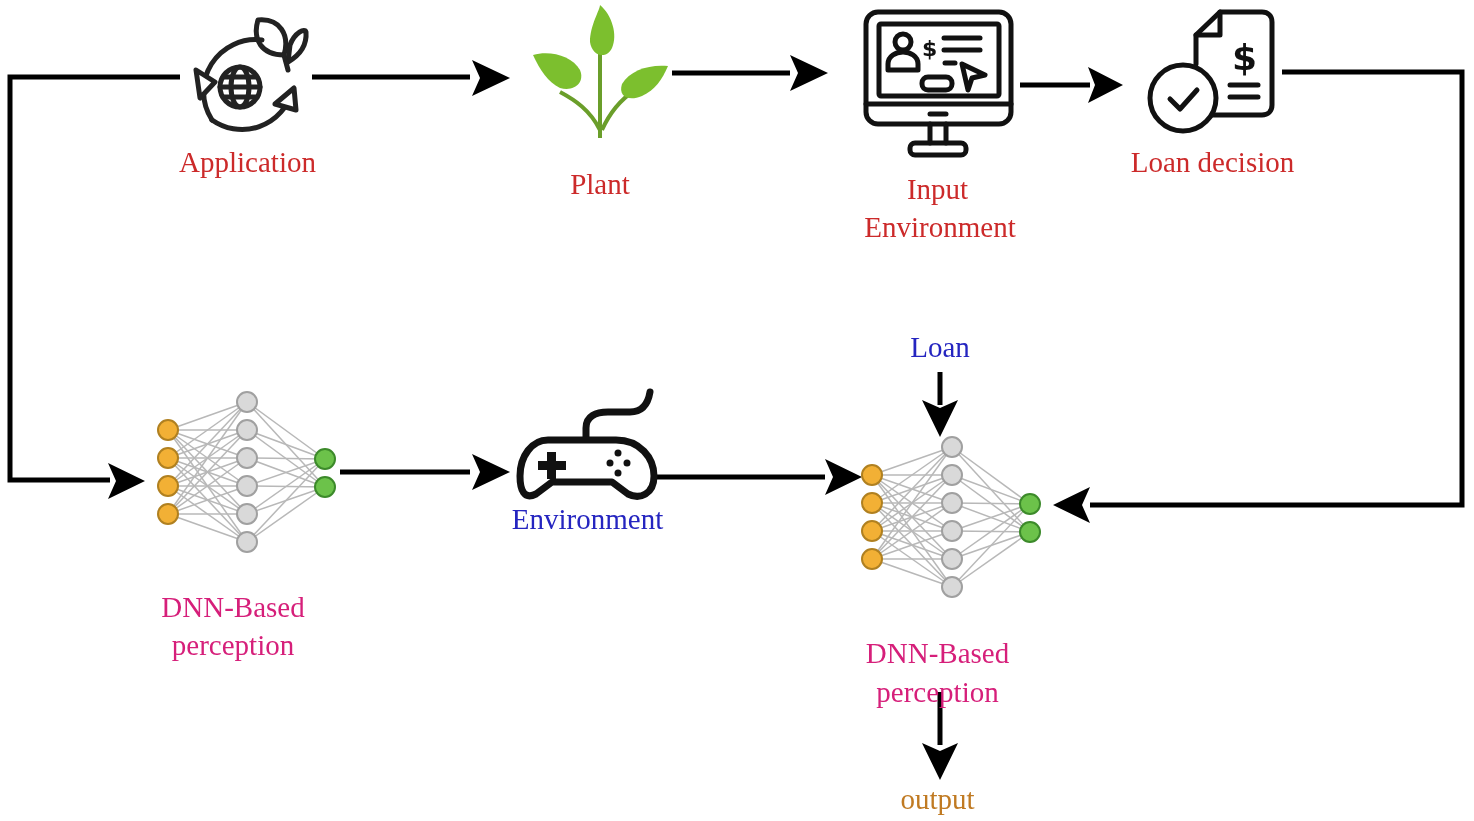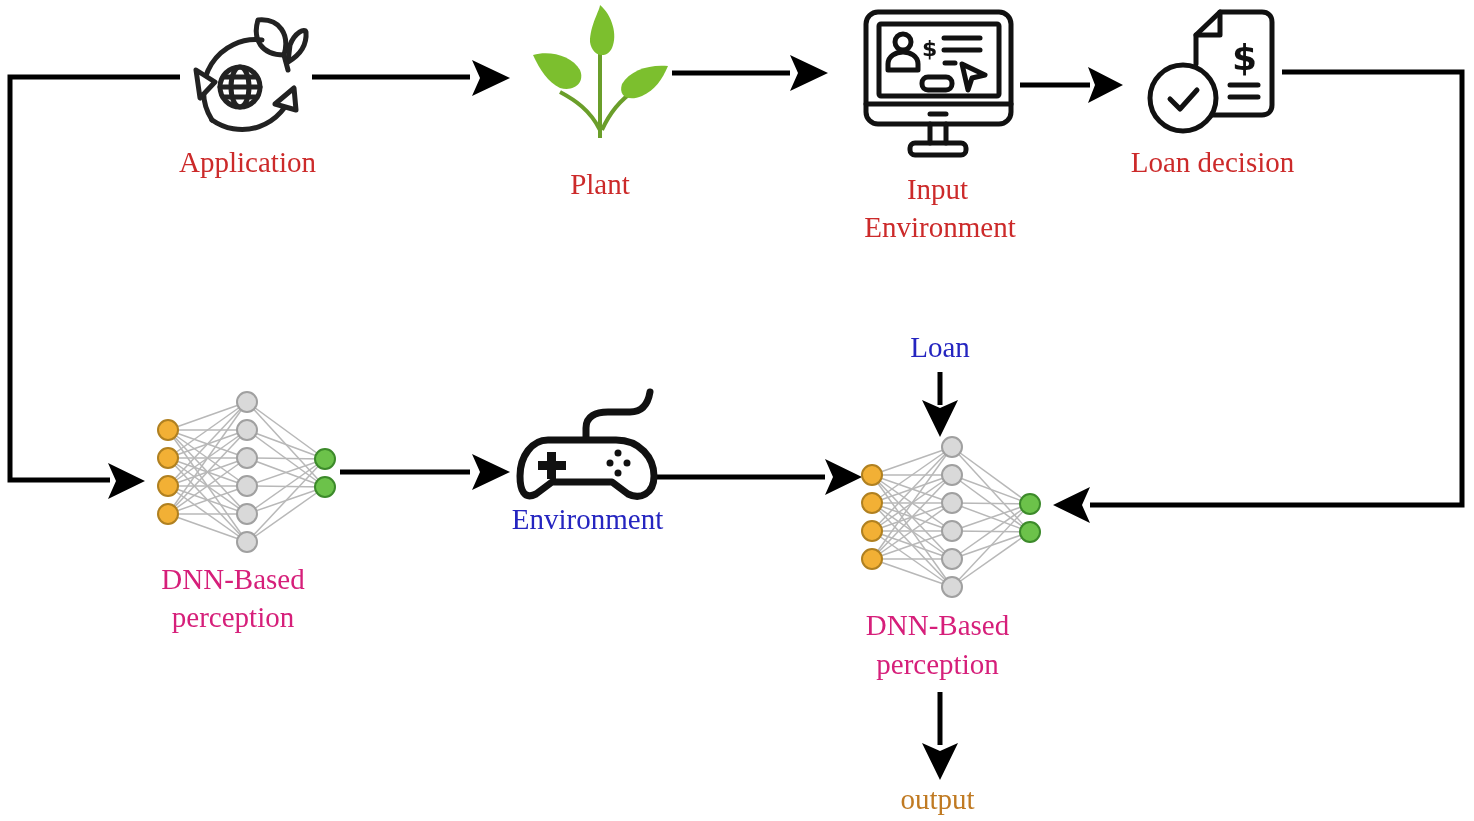--- a/index.html
+++ b/index.html
@@ -1,21 +1,21 @@
 <!DOCTYPE html>
 <html><head>
 <meta charset="utf-8">
 <style>
   html, body { margin: 0; padding: 0; background: #ffffff; }
   body { width: 1474px; height: 821px; position: relative; overflow: hidden;
          font-family: "Liberation Serif", "DejaVu Serif", serif; }
   svg.canvas { position: absolute; left: 0; top: 0; }
   .label { position: absolute; font-size: 29px; text-align: center; line-height: 38px; white-space: nowrap; }
   .red { color: #cc2a2a; }
-  .pink { color: #d61f7a; }
+  .pink { color: #d61f7a; margin-top: 28px; }
   .blue { color: #2525c0; }
   .orange { color: #c07a22; font-family: Liberation Serif, serif; }
 </style>
 </head>
 <body>
 
 <svg class="canvas" width="1474" height="821" viewBox="0 0 1474 821">
   <defs>
     <marker id="arrow" markerWidth="10" markerHeight="10" refX="9" refY="5" orient="auto" markerUnits="userSpaceOnUse" viewBox="0 0 10 10">
     </marker>

